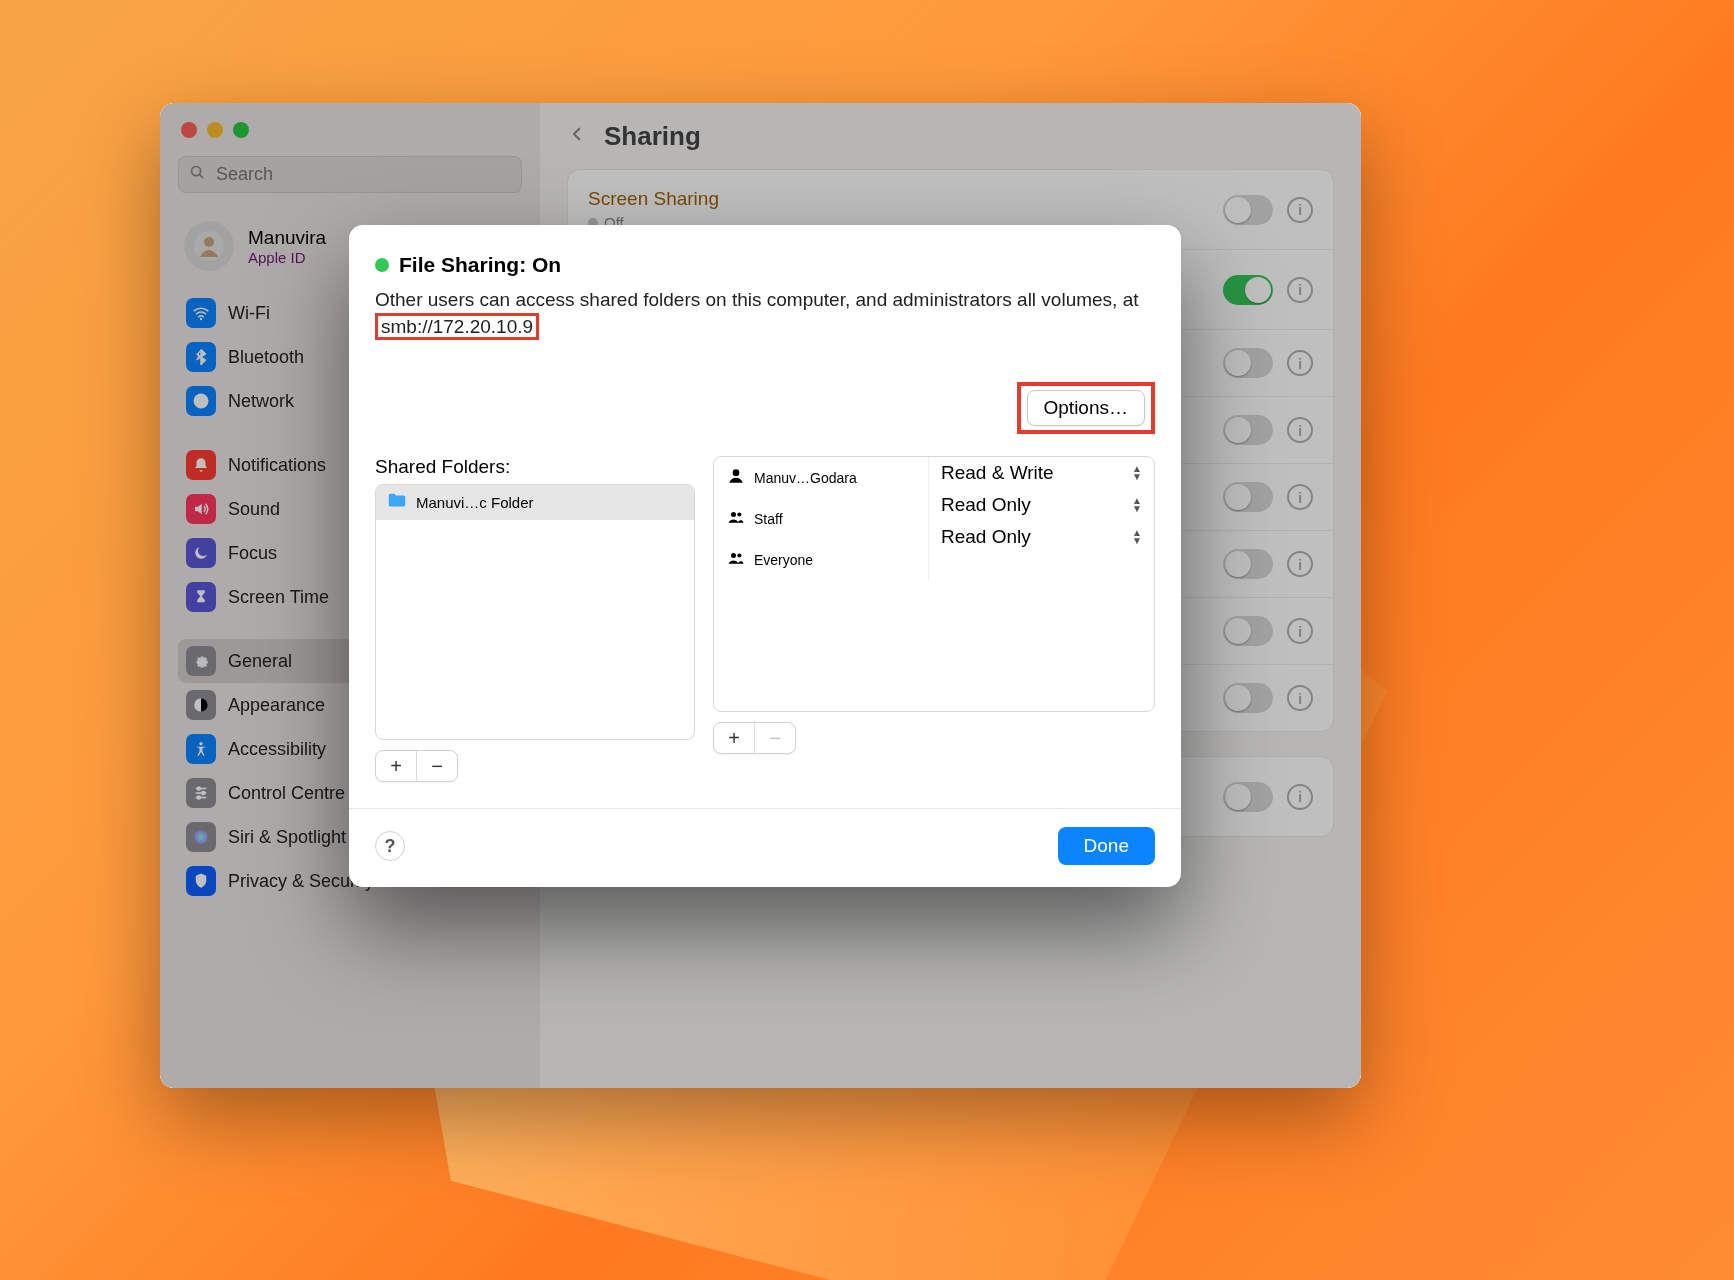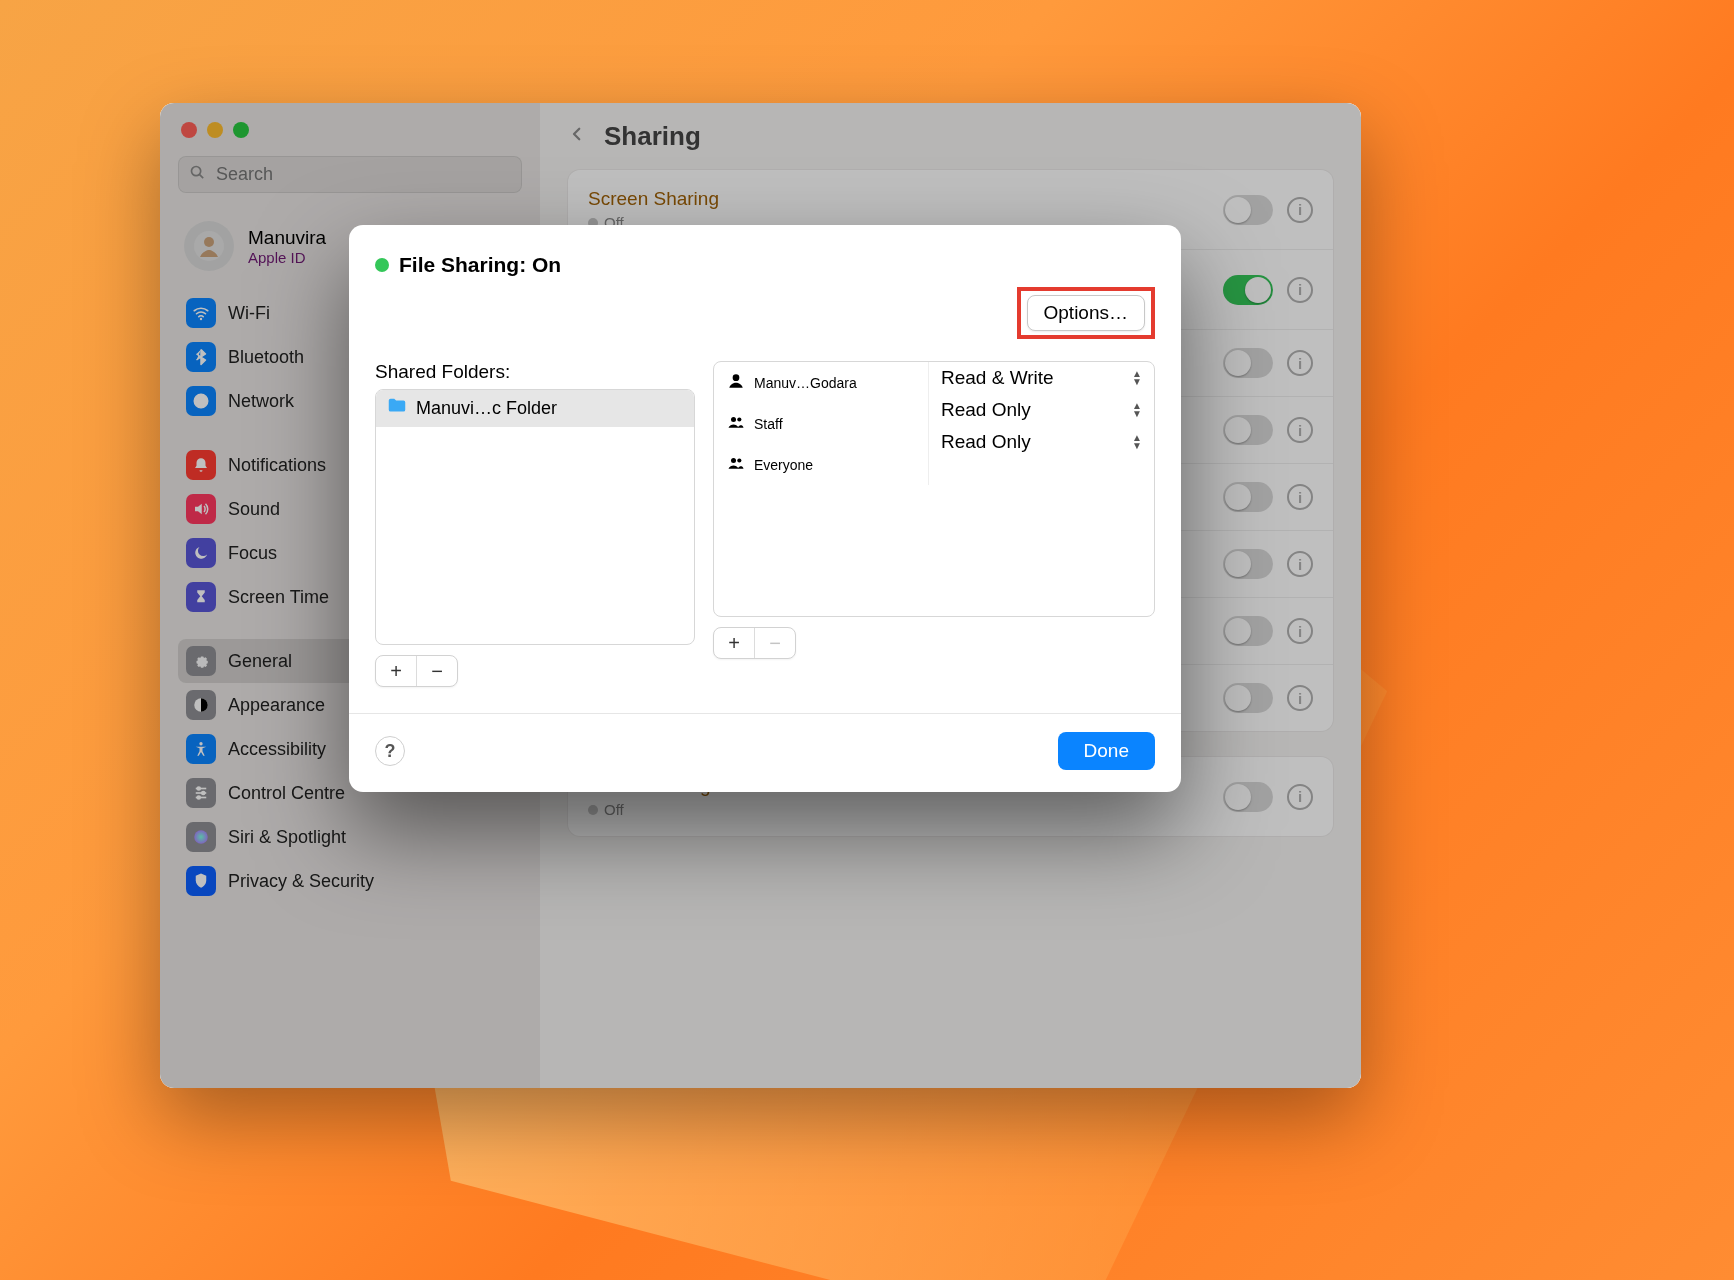--- a/index.html
+++ b/index.html
@@ -59,21 +59,21 @@
 .hlbox{display:inline-block;border:3px solid #e43b2f;padding:0 3px;line-height:1.15}
 .optwrap{display:flex;justify-content:flex-end;margin-bottom:22px}
 .opthl{border:4px solid #e43b2f;padding:4px 6px}
 .macbtn{background:#fff;border:1px solid #c8c8c8;border-radius:8px;padding:6px 16px;font-size:19px;box-shadow:0 1px 2px rgba(0,0,0,.08)}
 
 .columns{display:flex;gap:18px;align-items:flex-start}
 .col{display:flex;flex-direction:column}
 .col.f{width:320px}.col.u{flex:1}
 .colhead{font-size:19px;margin-bottom:6px}
 .listbox{height:254px;border:1px solid #d7d7d7;border-radius:8px;overflow:hidden;background:#fff}
-.lrow{display:flex;align-items:center;gap:8px;padding:5px 10px;font-size:18px}
+.lrow{display:flex;align-items:center;gap:8px;padding:5px 10px;font-size:15px}
 .lrow.sel{background:#e6e6e6}
 .lrow .fico{color:#24a0ed}
 .usergrid{display:flex}
 .ucol1{flex:1}
 .ucol2{width:225px;border-left:1px solid #eee}
 .urow{display:flex;align-items:center;gap:8px;padding:9px 12px;font-size:14px}
 .permrow{display:flex;align-items:center;justify-content:space-between;padding:5px 12px;font-size:19px}
 .stepper{display:flex;flex-direction:column;font-size:10px;color:#555;line-height:8px}
 
 .pmwrap{display:flex;align-items:stretch;margin-top:10px;border:1px solid #d2d2d2;border-radius:8px;overflow:hidden;width:max-content;background:#fff;box-shadow:0 1px 2px rgba(0,0,0,.05)}
@@ -405,20 +405,23 @@
       </div>
     </div>
 
     <div class="dimmer"></div>
   </div>
 
   <div class="sheet">
     <div class="sheet-head">
       <span class="onind"></span>
       <span>File Sharing: On</span>
+    </div>
+    <div class="sheet-desc">
+      <span>Other users can access shared folders on this computer, and administrators all volumes, at </span><span class="hlbox">smb://172.20.10.9</span>
     </div>
 
     <div class="optwrap">
       <span class="opthl">
         <button class="macbtn">Options…</button>
       </span>
     </div>
 
     <div class="columns">
       <div class="col f">

